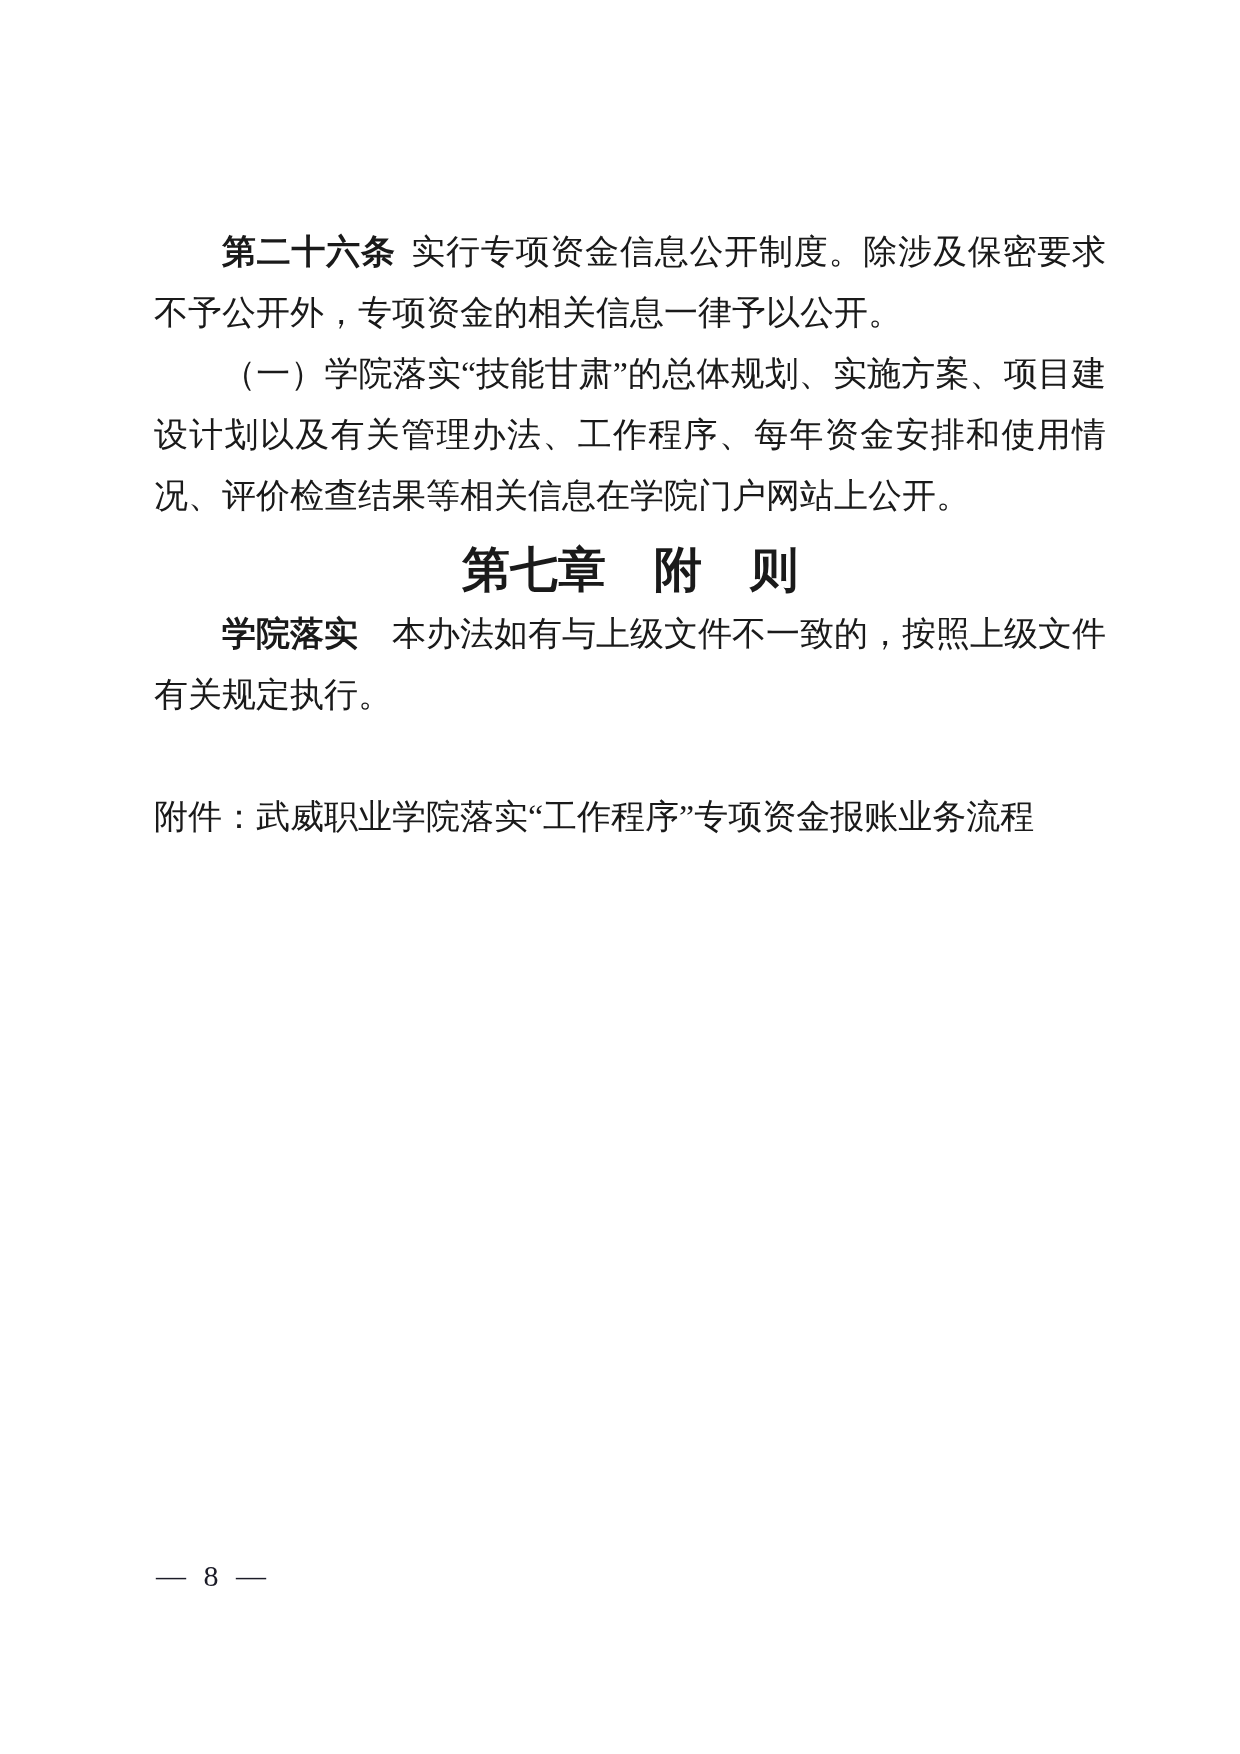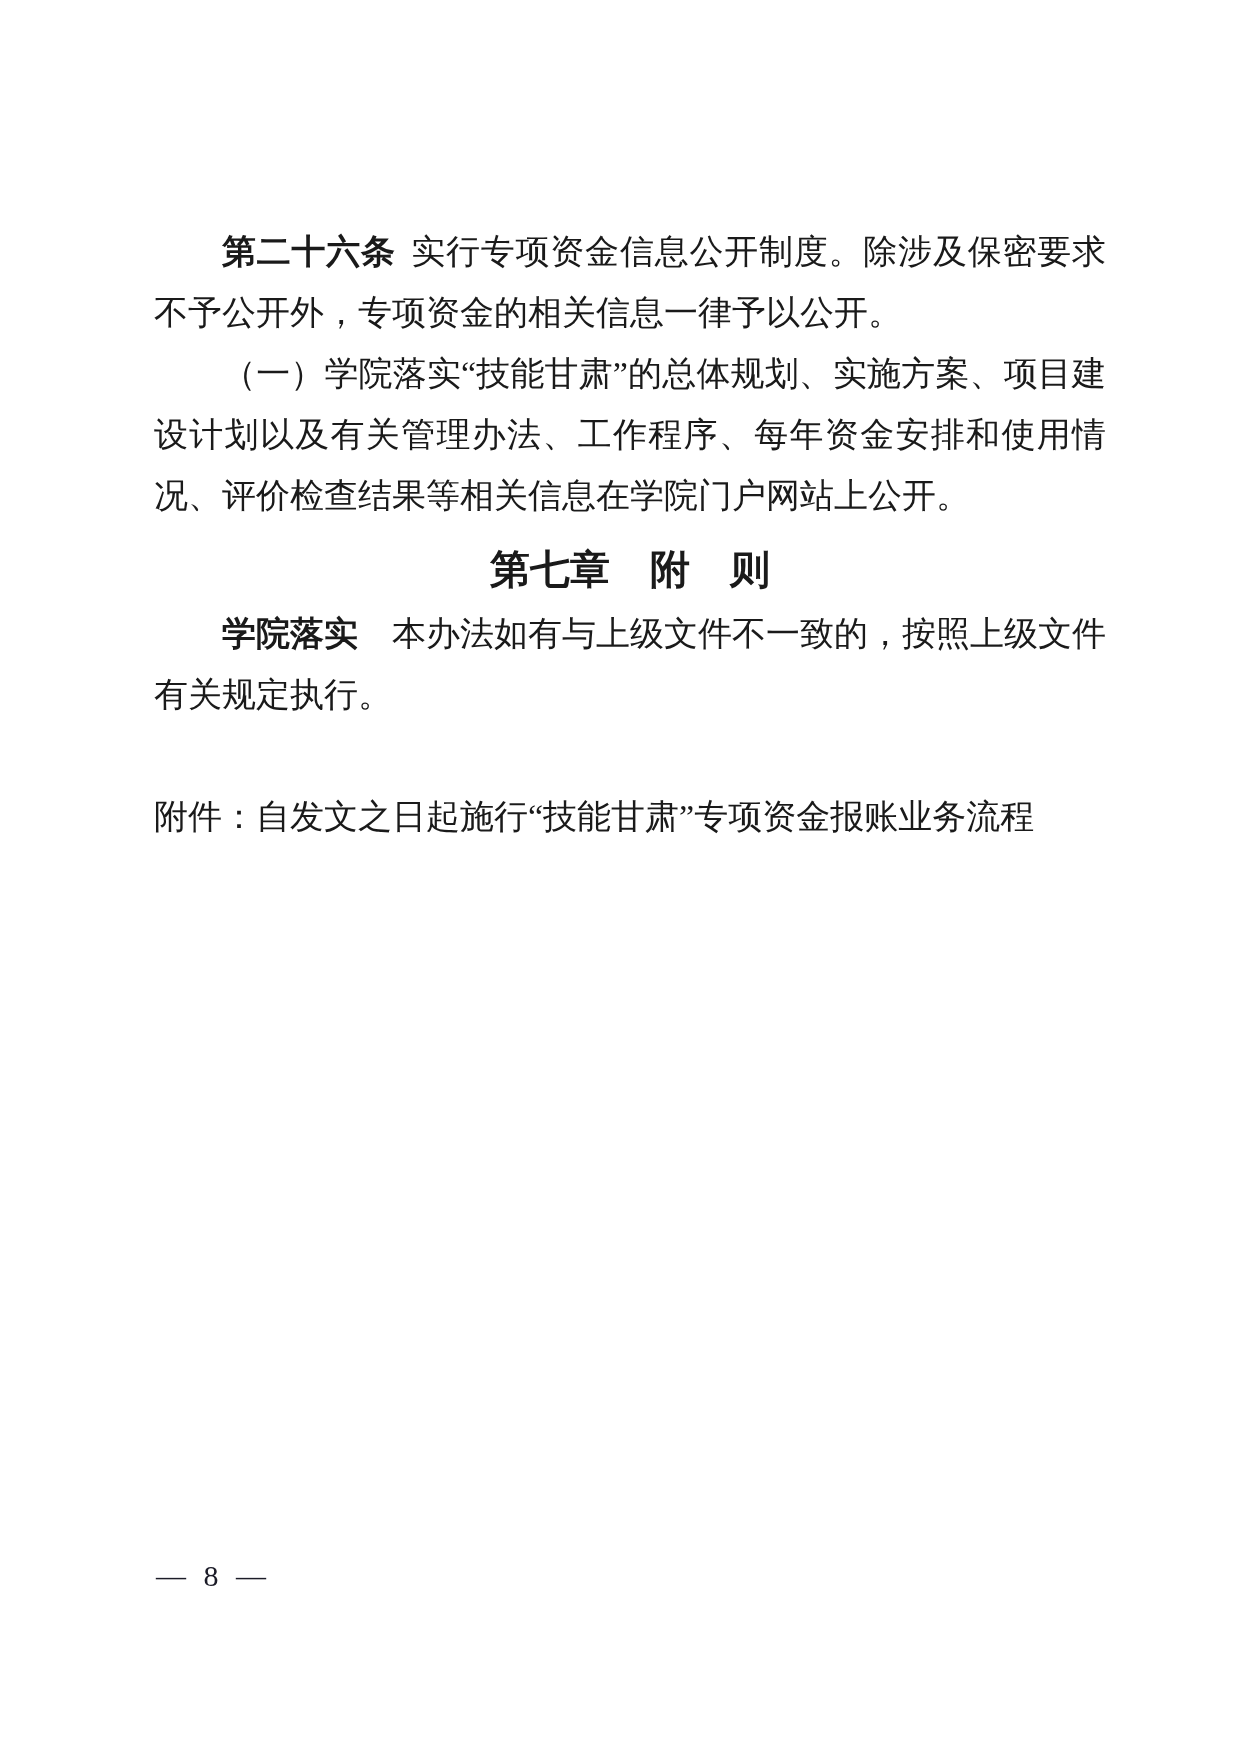--- a/index.html
+++ b/index.html
@@ -31,21 +31,21 @@
     text-indent: 2em;
   }
   .term {
     font-weight: 700;
     margin-right: 0.45em;
   }
   .term.wide {
     margin-right: 1em;
   }
   .chapter {
-    font-size: 40px;
+    font-size: 48px;
     font-weight: 700;
     text-align: center;
     text-indent: 0;
     line-height: 61px;
     margin: 13px 0 3px 0;
     padding: 0;
   }
   .attachment {
     text-indent: 0 !important;
     margin-top: 61px !important;
@@ -69,18 +69,18 @@
     <p><span class="term">第二十六条</span><span>实行专项资金信息公开制度。除涉及保密要求不予公开外，专项资金的相关信息一律予以公开。</span></p>
 
     <p><span>（一）学院落实“技能甘肃”的总体规划、实施方案、项目建设计划以及有关管理办法、工作程序、每年资金安排和使用情况、评价检查结果等相关信息在学院门户网站上公开。</span></p>
 
 
     <h2 class="chapter">第七章　附　则</h2>
 
     <p><span class="term wide">学院落实</span><span>本办法如有与上级文件不一致的，按照上级文件有关规定执行。</span></p>
 
 
-    <p class="attachment">附件：自发文之日起施行“技能甘肃”专项资金报账业务流程</p>
+    <p class="attachment">附件：武威职业学院落实“工作程序”专项资金报账业务流程</p>
 
   </div>
 
   <div class="page-number">— 8 —</div>
 </div>
 
 </body></html>

